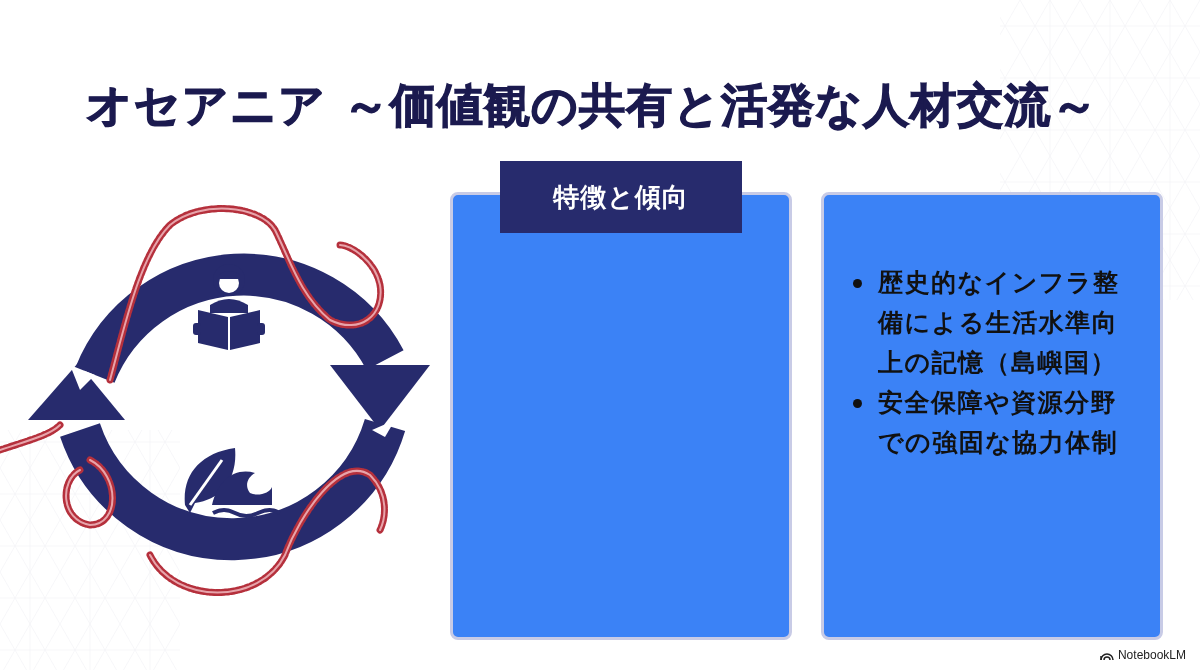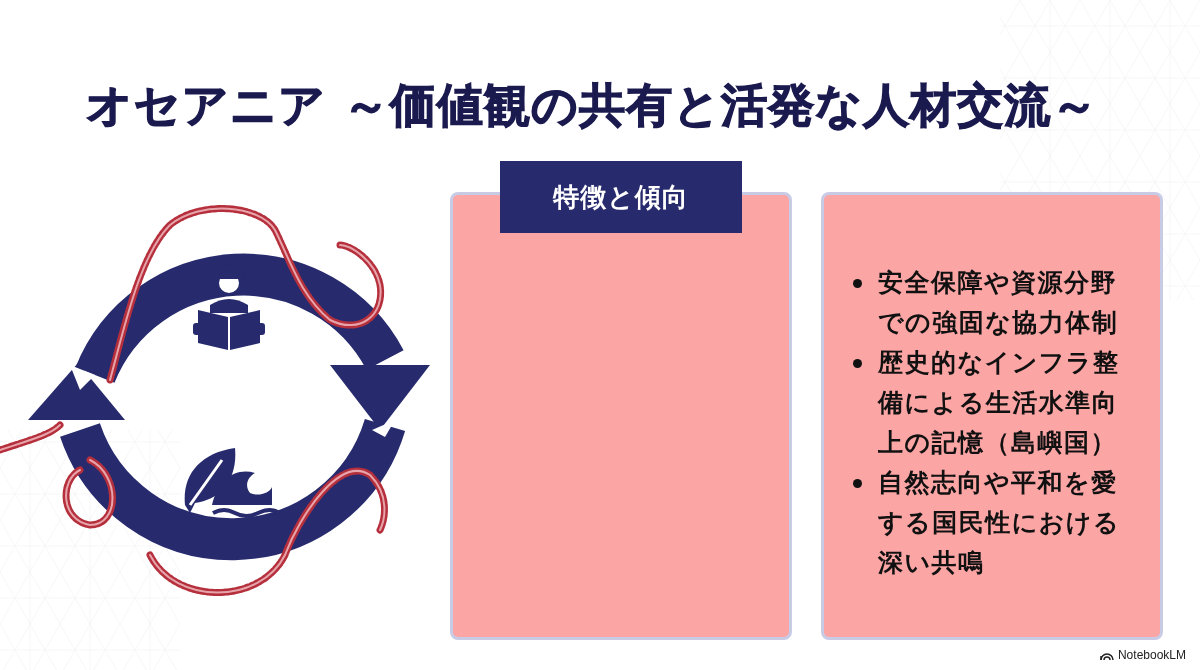--- a/index.html
+++ b/index.html
@@ -17,21 +17,21 @@
     text-align: center;
     font-size: 46px; font-weight: 900; letter-spacing: 1px;
     color: #1b1a4f;
     -webkit-text-stroke: 1.2px #1b1a4f;
   }
   .diagram {
     position: absolute; left: 0; top: 175px; width: 440px; height: 450px;
   }
   .card {
     position: absolute; top: 192px; width: 342px; height: 448px;
-    background: #fca5a5;
+    background: #3b82f6;
     border: 3px solid #c8cbe6;
     border-radius: 8px;
     box-sizing: border-box;
   }
   .card.left { left: 450px; }
   .card.right { left: 821px; }
   .card-header {
     position: absolute; top: -34px; left: 50%; transform: translateX(-50%);
     width: 242px; height: 72px;
     background: #272b6d;
@@ -129,23 +129,22 @@
     </g>
   </svg>
 </div>
 
 <div class="card left">
   <div class="card-header">特徴と傾向</div>
 </div>
 
 <div class="card right">
   <ul>
+    <li>歴史的なインフラ整備による生活水準向上の記憶（島嶼国）</li>
     <li>安全保障や資源分野での強固な協力体制</li>
-    <li>歴史的なインフラ整備による生活水準向上の記憶（島嶼国）</li>
-    <li>自然志向や平和を愛する国民性における深い共鳴</li>
   </ul>
 </div>
 
 <div class="brand">
   <svg width="14" height="11" viewBox="0 0 14 11">
     <path d="M1 10 A6 6 0 0 1 13 10" fill="none" stroke="#222" stroke-width="1.5"></path>
     <path d="M4 10 A3 3 0 0 1 10 10" fill="none" stroke="#222" stroke-width="1.5"></path>
     <path d="M1 10 L1 6" stroke="#222" stroke-width="1.5"></path>
   </svg>
   <span>NotebookLM</span>

